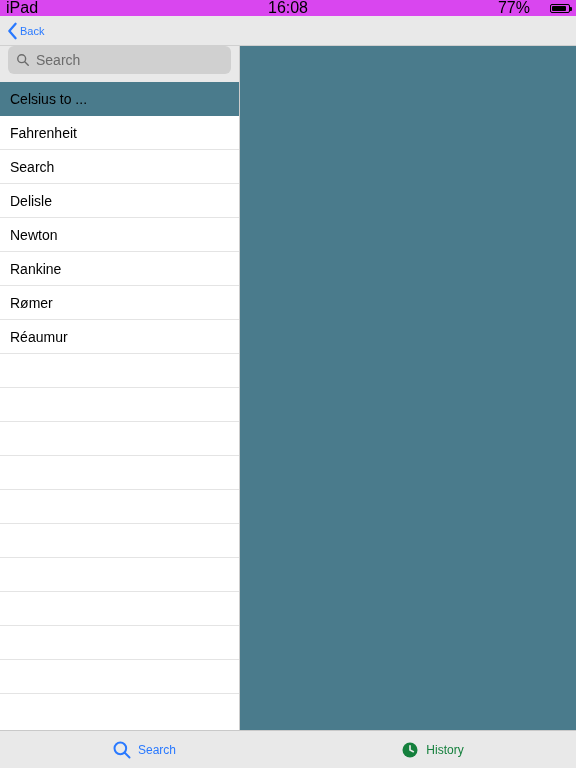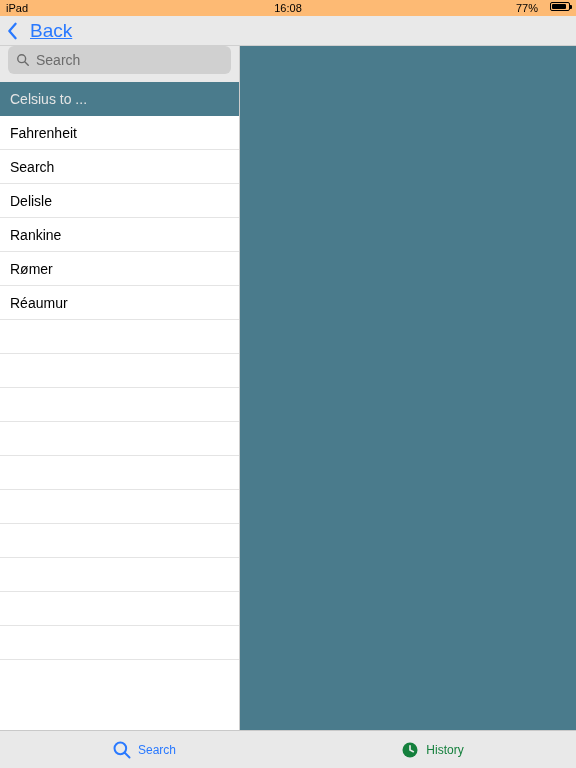--- a/index.html
+++ b/index.html
@@ -1,45 +1,45 @@
 <!DOCTYPE html>
 <html><head>
   <meta charset="utf-8">
   <style>
     * { box-sizing: border-box; margin: 0; padding: 0; }
     html, body { width: 576px; height: 768px; overflow: hidden; font-family: -apple-system, "Helvetica Neue", Helvetica, Arial, sans-serif; }
     body { display: flex; flex-direction: column; }
 
     
-    .status-bar { height: 16px; background: #fdba74; display: flex; align-items: center; font-size: 11px; padding: 0 6px; position: relative; color: #000; }
+    .status-bar { height: 16px; background: #d946ef; display: flex; align-items: center; font-size: 16px; padding: 0 6px; position: relative; color: #000; }
     .status-left { }
     .status-center { position: absolute; left: 50%; transform: translateX(-50%); }
-    .status-right { position: absolute; right: 6px; display: flex; align-items: flex-start; gap: 10px; }
+    .status-right { position: absolute; right: 6px; display: flex; align-items: center; gap: 18px; }
     .battery { display: inline-block; position: relative; width: 20px; height: 9px; border: 1px solid #000; border-radius: 2px; margin-left: 2px; }
     .battery::after { content: ""; position: absolute; right: -3px; top: 2px; width: 2px; height: 4px; background: #000; border-radius: 0 1px 1px 0; }
     .battery-fill { position: absolute; left: 1px; top: 1px; bottom: 1px; width: 75%; background: #000; border-radius: 1px; }
 
     
     .nav-bar { height: 30px; background: #e9e9e9; display: flex; align-items: center; padding: 0 6px; border-bottom: 1px solid #d0d0d0; }
-    .back-btn { display: flex; align-items: center; color: #2979ff; font-size: 19px; cursor: pointer; gap: 12px; text-decoration: underline; }
+    .back-btn { display: flex; align-items: center; color: #2979ff; font-size: 11px; cursor: pointer; gap: 2px; }
     .chevron-left { width: 12px; height: 18px; }
 
     
     .split { flex: 1; display: flex; min-height: 0; }
     .sidebar { width: 240px; background: #fff; display: flex; flex-direction: column; border-right: 1px solid #ccc; }
     .detail { flex: 1; background: #4a7b8c; }
 
     
     .search-wrap { background: #e9e9e9; padding: 0 8px 8px 8px; }
     .search-field { display: flex; align-items: center; background: #d0d0d0; border-radius: 6px; height: 28px; padding: 0 8px; gap: 6px; }
     .search-field svg { width: 14px; height: 14px; flex-shrink: 0; }
     .search-placeholder { color: #6b6b6b; font-size: 14px; }
 
     
-    .section-header { background: #4a7b8c; color: #e5e5e5; height: 34px; display: flex; align-items: center; padding: 16px 10px; font-size: 14px; }
+    .section-header { background: #4a7b8c; color: #000000; height: 34px; display: flex; align-items: center; padding: 16px 10px; font-size: 14px; }
 
     
     .list { flex: 1; overflow: hidden; }
     .list-item { height: 34px; display: flex; align-items: center; padding: 11px 10px; font-size: 14px; color: #000; border-bottom: 1px solid #e4e4e4; cursor: pointer; }
     .list-item.empty { cursor: default; }
 
     
     .tab-bar { height: 38px; background: #e9e9e9; border-top: 1px solid #c9c9c9; display: flex; }
     .tab { flex: 1; display: flex; align-items: center; justify-content: center; gap: 6px; font-size: 12px; color: #15803d; cursor: pointer; }
     .tab.active { color: #2979ff; }
@@ -91,20 +91,23 @@
       <div class="list-item">
           <span>Fahrenheit</span>
         </div>
       <div class="list-item">
           <span>Search</span>
         </div>
       <div class="list-item">
           <span>Delisle</span>
         </div>
       <div class="list-item">
+          <span>Newton</span>
+        </div>
+      <div class="list-item">
           <span>Rankine</span>
         </div>
       <div class="list-item">
           <span>Rømer</span>
         </div>
       <div class="list-item">
           <span>Réaumur</span>
         </div>
       <div class="list-item empty"></div>
       <div class="list-item empty"></div>

